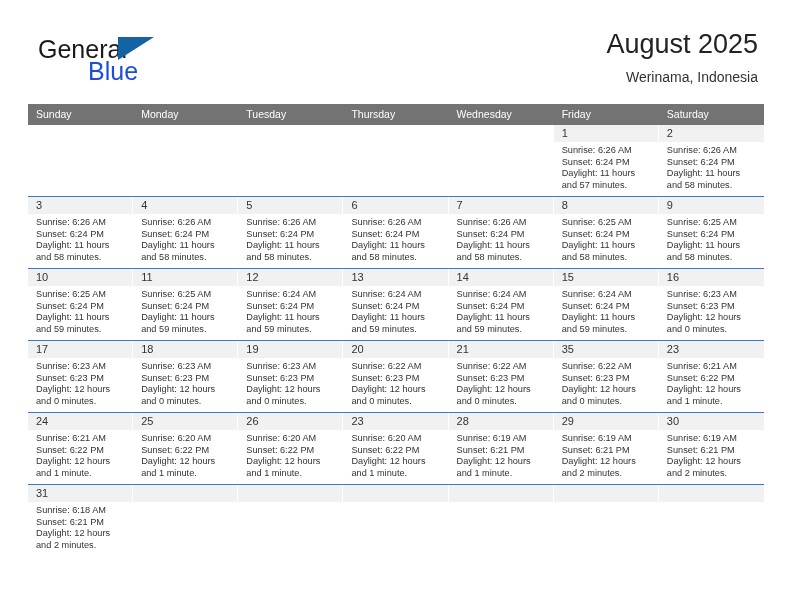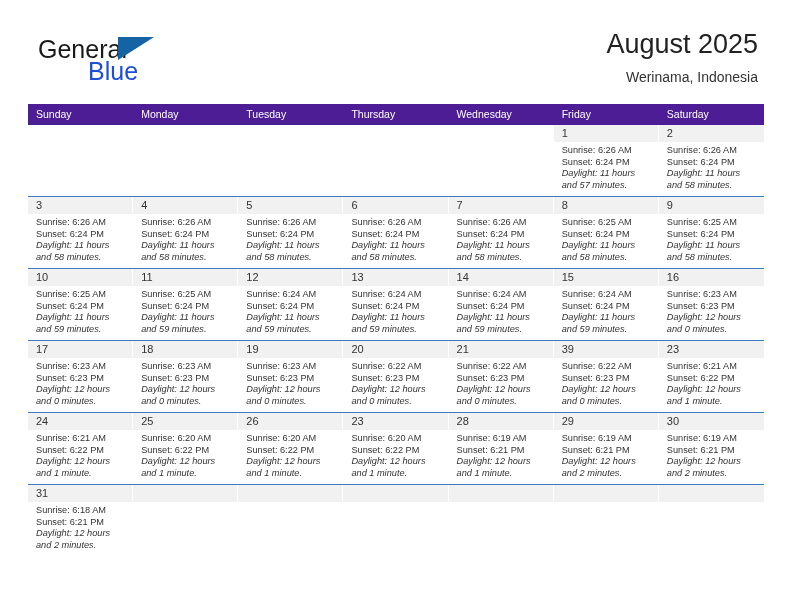--- a/index.html
+++ b/index.html
@@ -87,21 +87,21 @@
   
   .calendar {
     position: absolute;
     left: 28px;
     top: 104px;
     width: 736px;
   }
   .weekday-row {
     display: flex;
     width: 100%;
-    background: #4c1d95;
+    background: #737373;
     height: 21px;
   }
   .weekday {
     flex: 1 1 0;
     color: #ffffff;
     font-size: 10.5px;
     line-height: 21px;
     padding-left: 8px;
     box-sizing: border-box;
     white-space: nowrap;
@@ -149,21 +149,20 @@
     padding: 3px 6px 0 8px;
     font-size: 9.2px;
     line-height: 11.6px;
     color: #333333;
   }
   .day-info div {
     white-space: nowrap;
   }
   .day-info .daylight {
     white-space: normal;
-    font-style: italic;
   }
   .week-row.last .day-cell {
     height: 76px;
   }
 </style>
 </head>
 <body>
 
 <div class="page">
 
@@ -459,21 +458,21 @@
             <span class="daynum">21</span>
           </div>
         <div class="day-info">
           <div>Sunrise: 6:22 AM</div>
           <div>Sunset: 6:23 PM</div>
           <div class="daylight">Daylight: 12 hours and 0 minutes.</div>
         </div>
       </div>
       <div class="day-cell">
         <div class="daynum-band">
-            <span class="daynum">39</span>
+            <span class="daynum">35</span>
           </div>
         <div class="day-info">
           <div>Sunrise: 6:22 AM</div>
           <div>Sunset: 6:23 PM</div>
           <div class="daylight">Daylight: 12 hours and 0 minutes.</div>
         </div>
       </div>
       <div class="day-cell">
         <div class="daynum-band">
             <span class="daynum">23</span>

